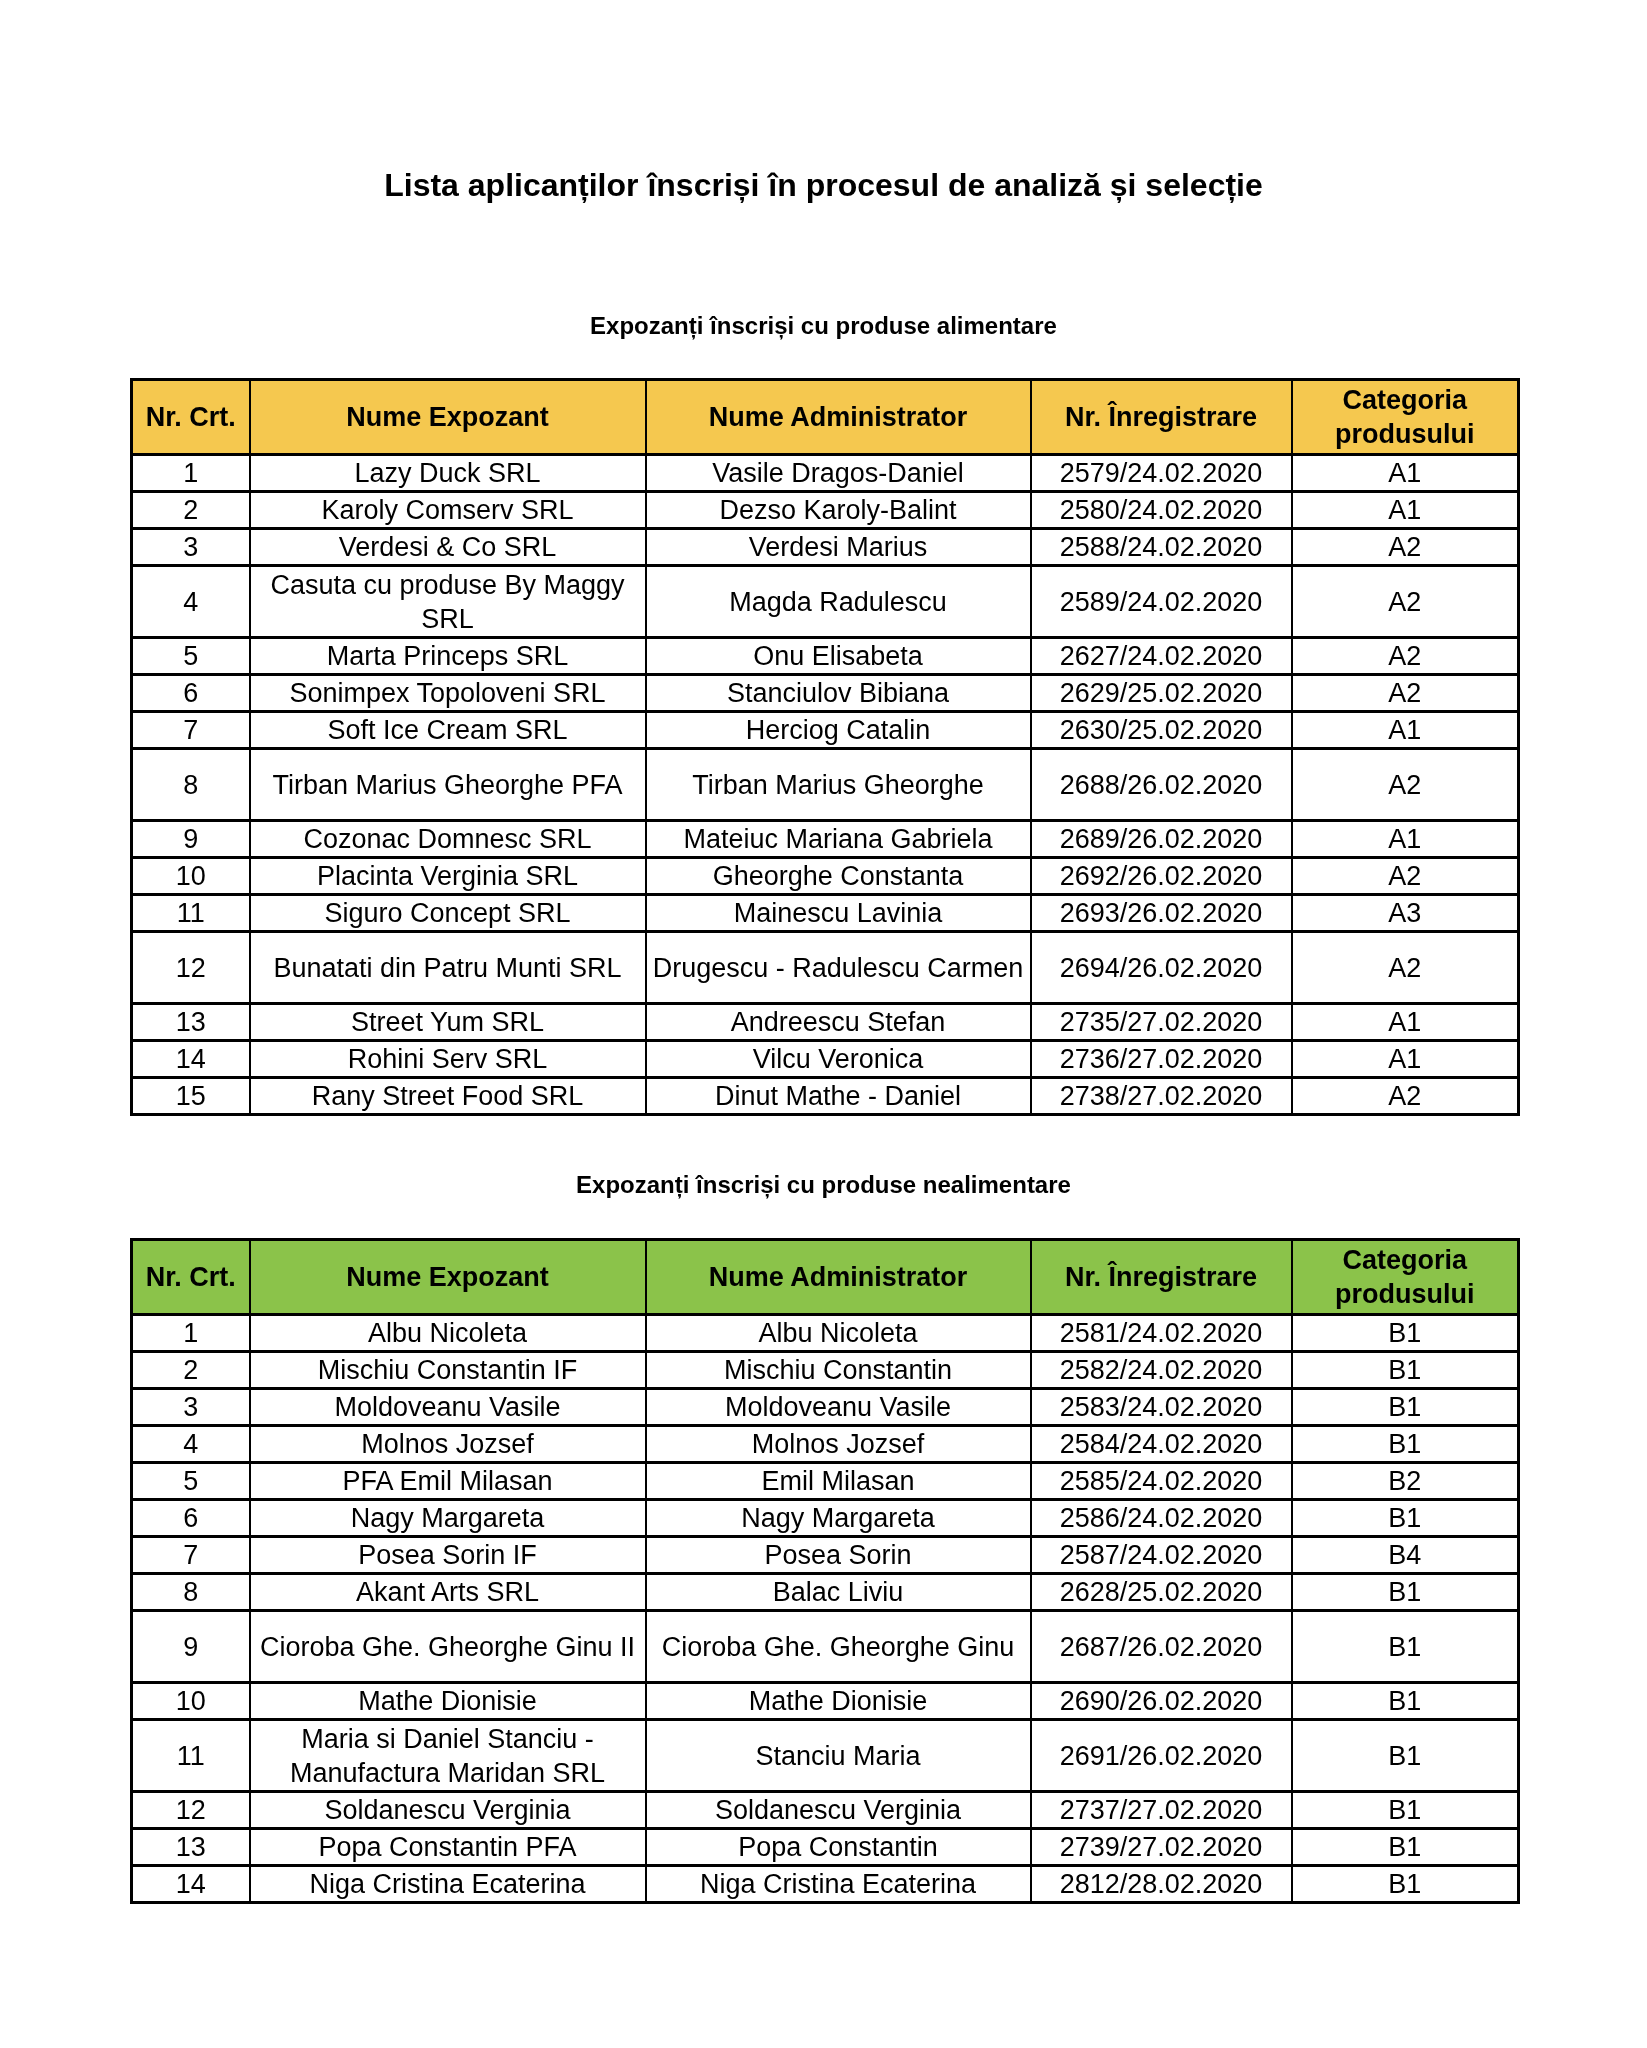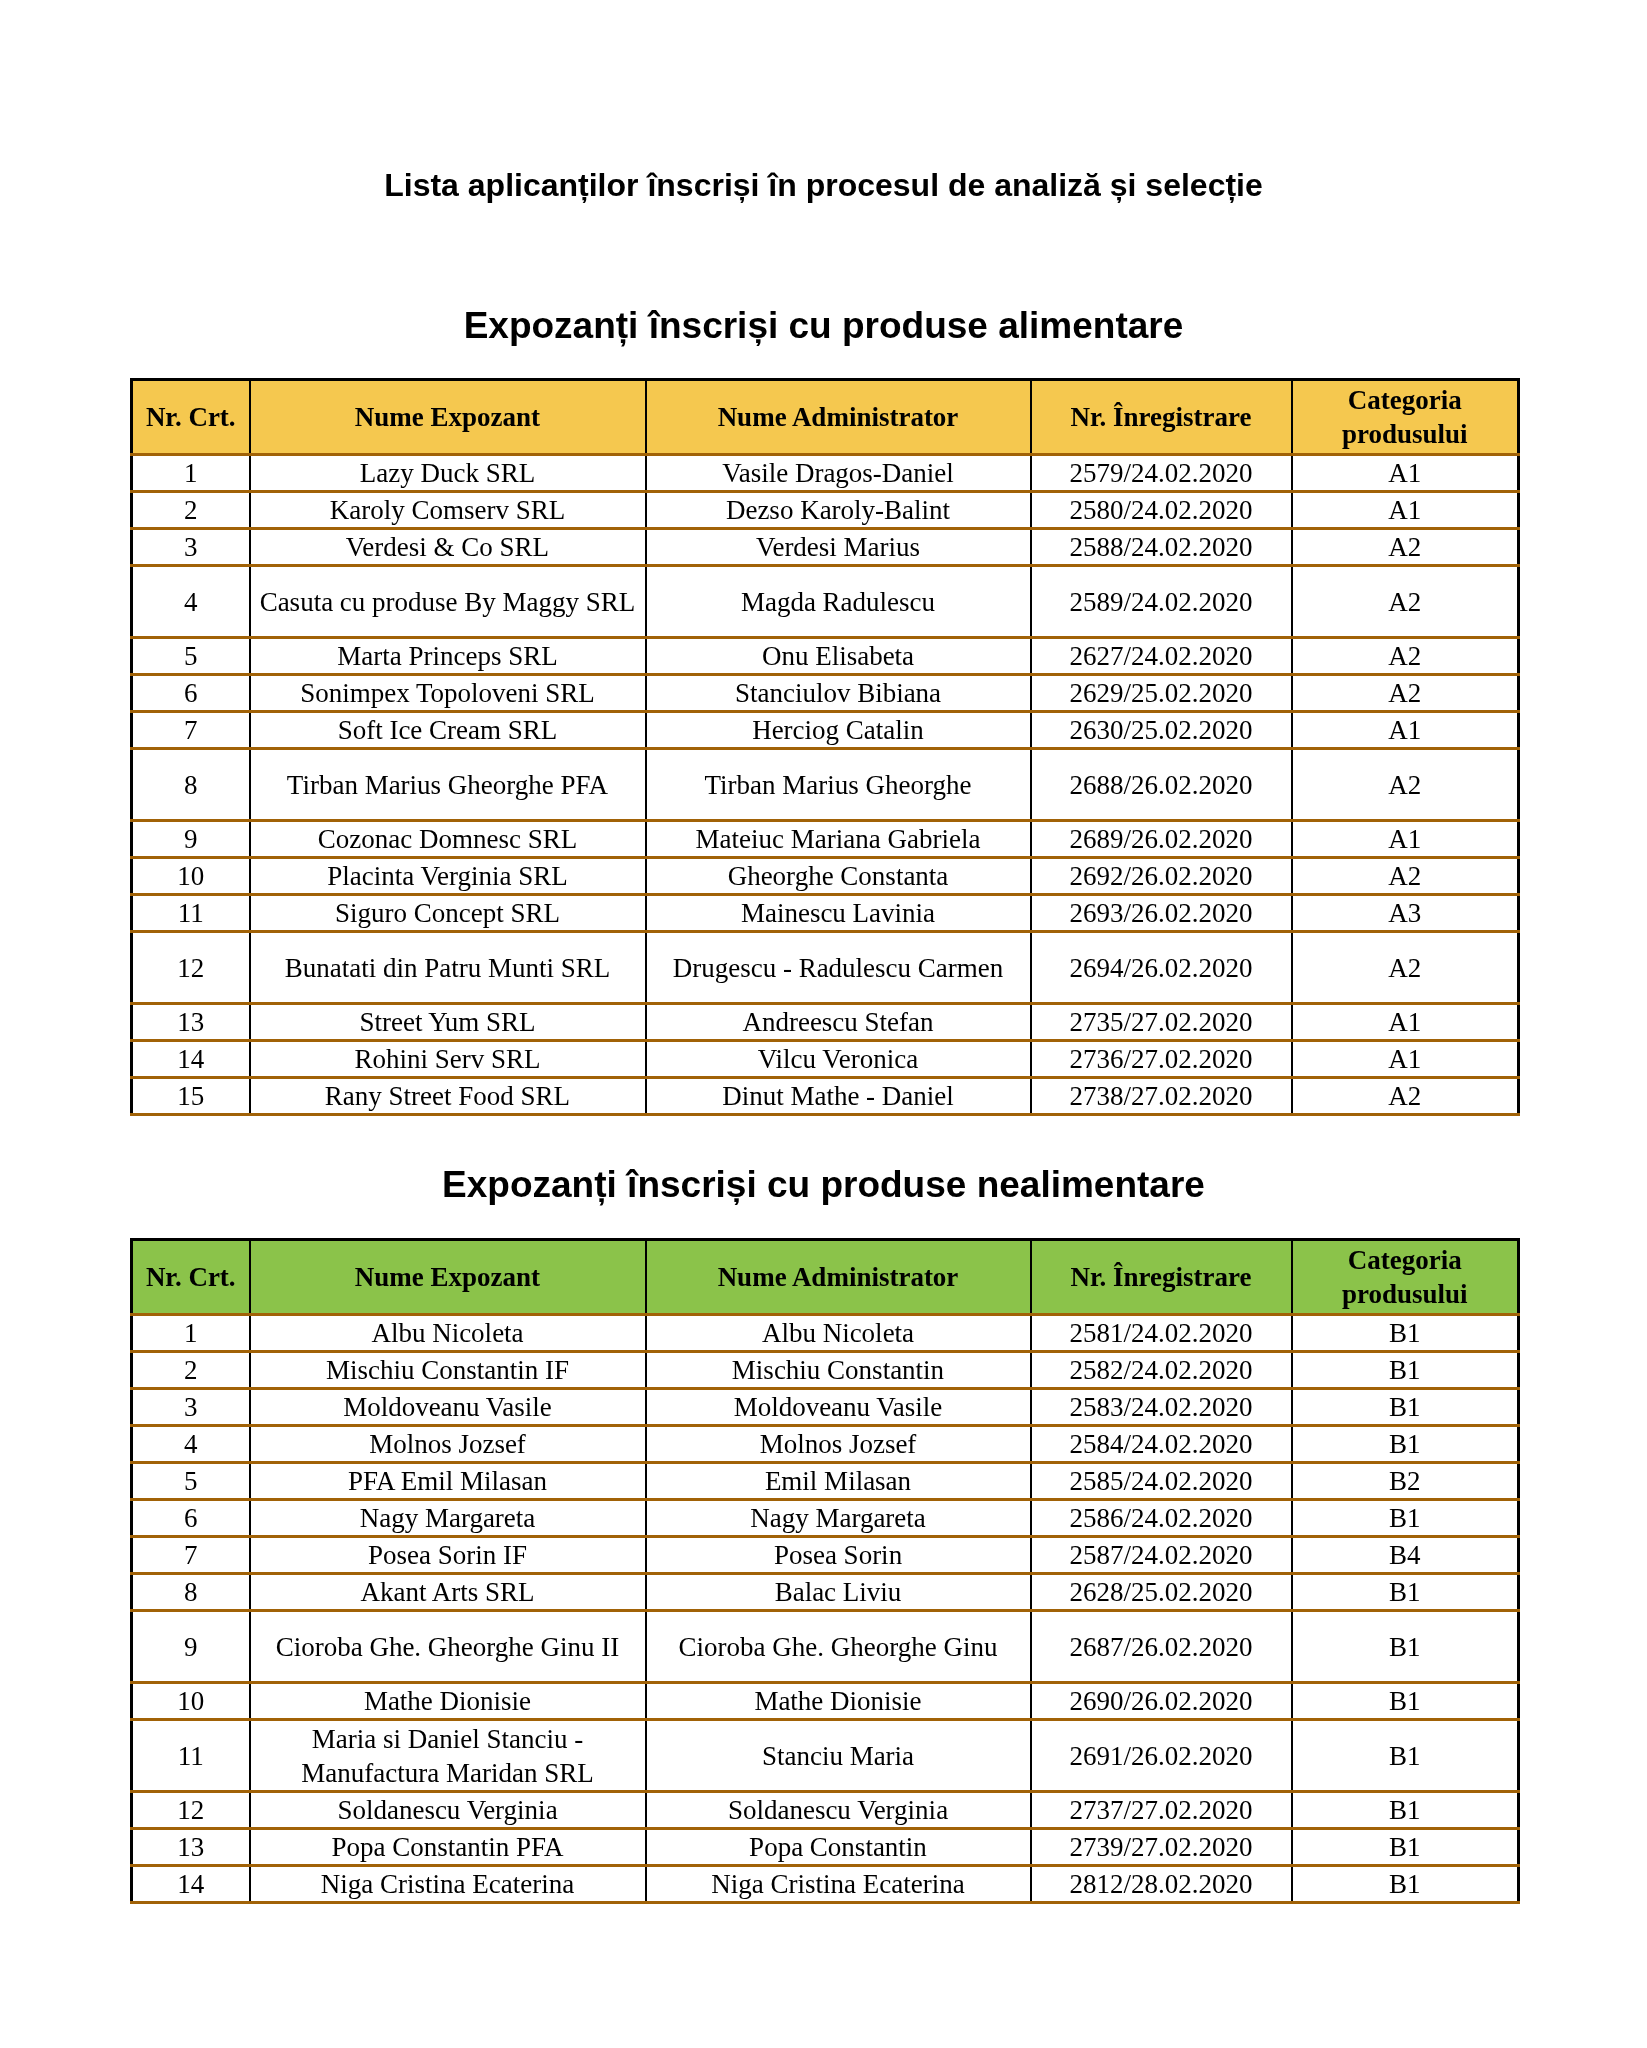--- a/index.html
+++ b/index.html
@@ -6,36 +6,36 @@
     body {
       width: 1647px; height: 2048px; position: relative; overflow: hidden;
       font-family: "Liberation Sans", sans-serif; color: #000;
     }
     .doc-title {
       position: absolute; left: 0; width: 1647px; top: 166px;
       text-align: center; font-weight: bold; font-size: 32px; line-height: 39px;
     }
     .section-title {
       position: absolute; left: 0; width: 1647px;
-      text-align: center; font-weight: bold; font-size: 37px; line-height: 34px;
+      text-align: center; font-weight: bold; font-size: 24px; line-height: 34px;
     }
     table.reg {
       position: absolute; left: 130px; width: 1387px;
       border-collapse: collapse; table-layout: fixed;
       border: 3px solid #000;
       font-size: 27px;
     }
     table.reg th, table.reg td {
       border: 2px solid #000; text-align: center; vertical-align: middle;
       padding: 0 4px; line-height: 34px; overflow: hidden;
     }
     table.reg th { font-weight: bold; height: 72px; font-size: 27px; }
     table.reg td { height: 33px; }
     table.reg tr.tall td { height: 69px; }
-    table.reg tr { border-bottom: 3px solid #a16207; font-family: Liberation Serif, serif; }
+    table.reg tr { border-bottom: 3px solid #000000; }
     .hdr-yellow th { background: #F5C84F; }
     .hdr-green th { background: #8BC34A; }
   </style>
 </head>
 <body>
 
 <div class="doc-title">
   <div>Lista aplicanților înscriși în procesul de analiză și selecție</div>
 </div>
 

